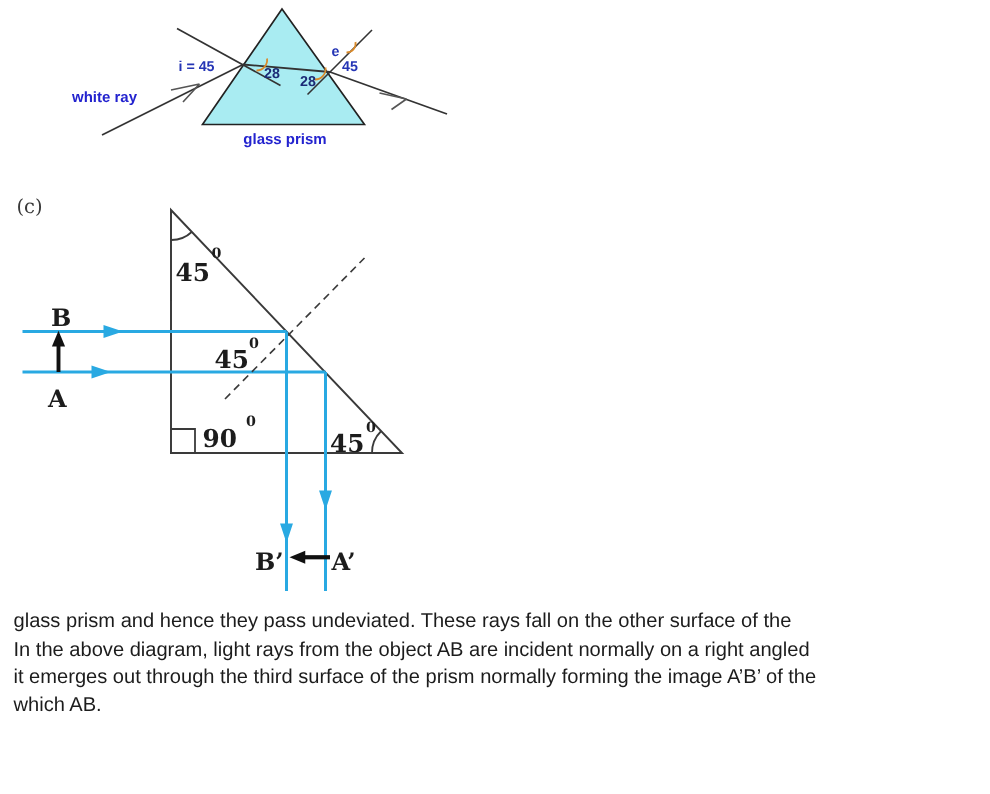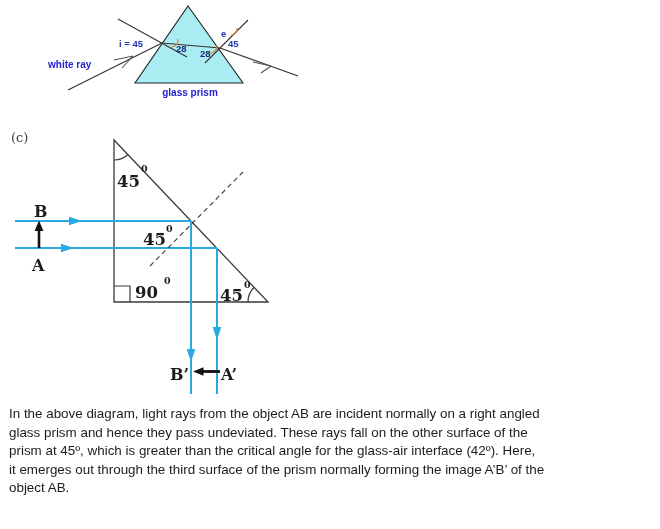--- a/index.html
+++ b/index.html
@@ -89,20 +89,19 @@
     <text x="220" y="175" class="serif ang">45</text>
     <text x="244" y="162" class="serif sup">0</text>
 
     <text x="170" y="254" class="serif obj">B’</text>
     <text x="221" y="254" class="serif obj">A’</text>
     <line x1="220" y1="245.5" x2="202" y2="245.5" stroke="#111" stroke-width="2.8"></line>
     <polygon points="193,245.5 203.5,241.2 203.5,249.8" class="blk"></polygon>
   </svg>
 
   <div class="caption">
+    <div>glass prism and hence they pass undeviated. These rays fall on the other surface of the</div>
     <div>In the above diagram, light rays from the object AB are incident normally on a right angled</div>
-    <div>glass prism and hence they pass undeviated. These rays fall on the other surface of the</div>
-    <div>prism at 45º, which is greater than the critical angle for the glass-air interface (42º). Here,</div>
     <div>it emerges out through the third surface of the prism normally forming the image A’B’ of the</div>
-    <div>object AB.</div>
+    <div>which AB.</div>
   </div>
 
 </div>
 
 </body></html>

